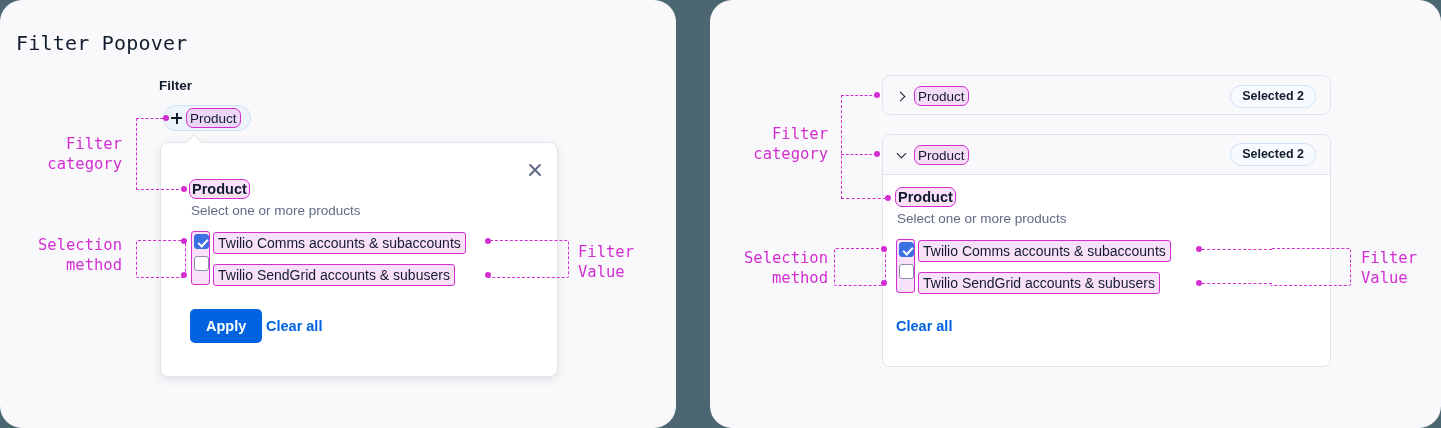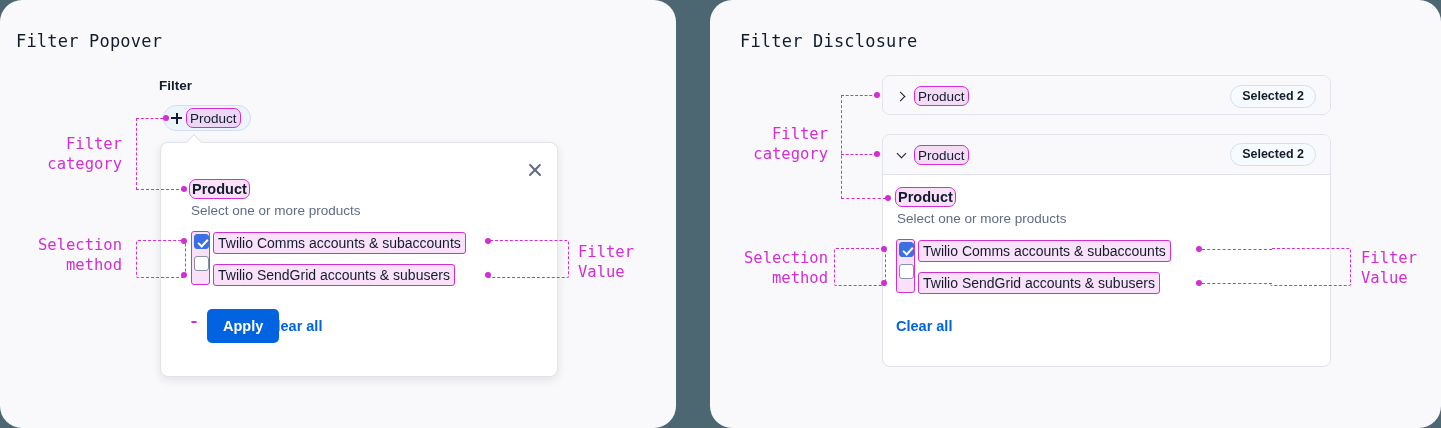--- a/index.html
+++ b/index.html
@@ -26,21 +26,21 @@
     background: #f9f9fb;
     border-radius: 22px;
     overflow: hidden;
   }
   .panel-left  { width: 676px; height: 428px; }
   .panel-right { width: 731px; height: 428px; }
 
   .panel-title {
     position: absolute;
     font-family: "DejaVu Sans Mono", "Liberation Mono", monospace;
-    font-size: 17px;
+    font-size: 20px;
     font-weight: 400;
     color: #121c2d;
     letter-spacing: 0.2px;
     white-space: pre;
   }
 
   
   .anno {
     position: absolute;
     font-family: "DejaVu Sans Mono", "Liberation Mono", monospace;
@@ -328,21 +328,21 @@
     <div class="group-sub" style="left:191px; top:202px;">Select one or more products</div>
 
     <div class="cb-stack" style="left:191px; top:231px; width:19px; height:54px;">
       <div class="cb cb-on"></div>
       <div class="cb cb-off"></div>
     </div>
 
     <div class="cb-row-text" style="left:213px; top:232px;">Twilio Comms accounts &amp; subaccounts</div>
     <div class="cb-row-text" style="left:213px; top:264px;">Twilio SendGrid accounts &amp; subusers</div>
 
-    <button class="btn-apply" style="left:207px; top:309px;">Apply</button>
+    <button class="btn-apply" style="left:190px; top:309px;">Apply</button>
     <button class="btn-clear" style="left:266px; top:318px;">Clear all</button>
 
     <div class="anno anno-right" style="left:0px; top:134px; width:122px;"><span>Filter
 category</span></div>
 
     <div class="dline dline-v" style="left:136px; top:118px; height:72px;"></div>
     <div class="dline dline-h" style="left:136px; top:118px; width:32px;"></div>
     <div class="dot" style="left:163px; top:115px;"></div>
     <div class="dline dline-h" style="left:136px; top:189px; width:48px;"></div>
     <div class="dot" style="left:181px; top:186px;"></div>
@@ -357,21 +357,20 @@
     <div class="anno anno-left" style="left:578px; top:242px; width:110px;"><span>Filter
 Value</span></div>
 
     <div class="dbox" style="left:488px; top:240px; width:80px; height:36px; border-left:none;"></div>
     <div class="dot" style="left:485px; top:238px;"></div>
     <div class="dot" style="left:485px; top:272px;"></div>
   </div>
 
   <div class="panel panel-right">
 
-    <div class="panel-title" style="left:30px; top:31px;">Filter Disclosure</div>
 
     <div class="disc" style="left:172px; top:75px; width:449px; height:40px;">
       <div class="disc-head">
         <span class="chev chev-right"></span>
         <span class="hl" style="padding:0 3px;">
           <span class="pill-text" style="font-weight:400;">Product</span>
         </span>
         <span class="badge">Selected 2</span>
       </div>
     </div>

